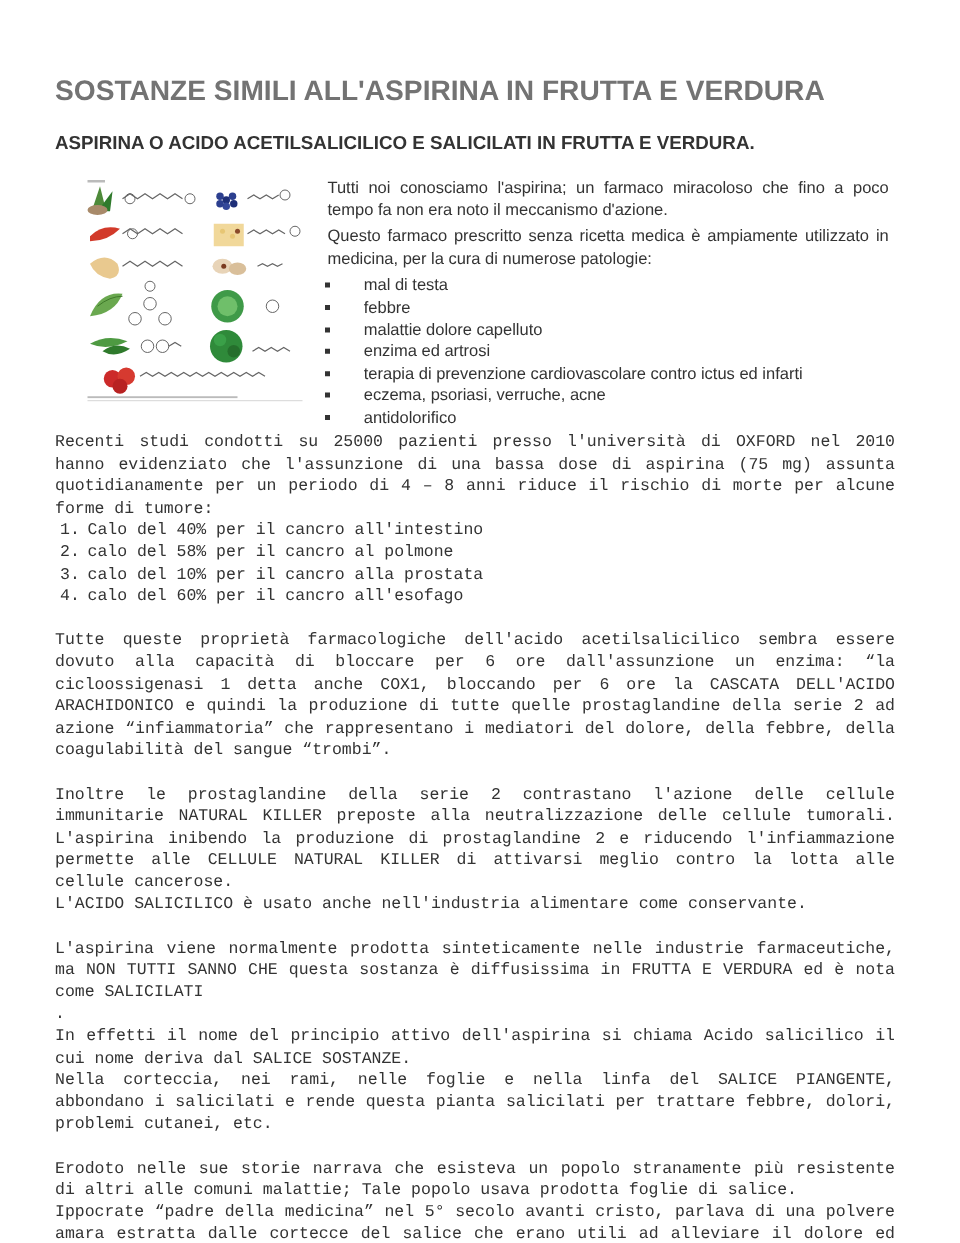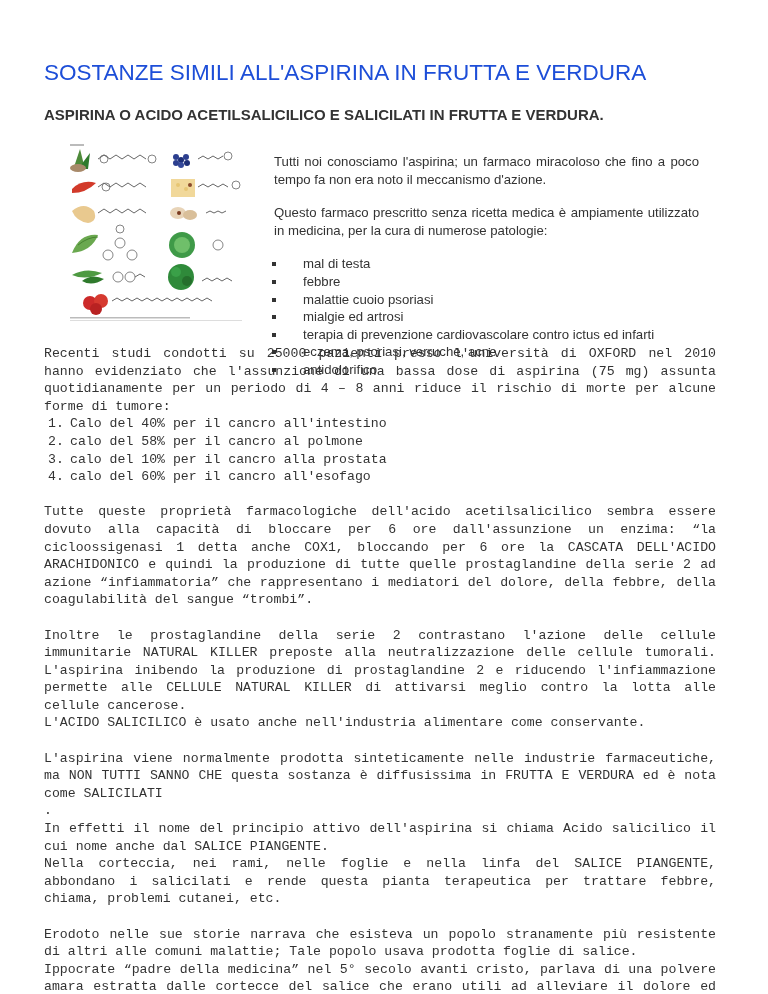--- a/index.html
+++ b/index.html
@@ -1,27 +1,27 @@
 <!DOCTYPE html>
 <html><head>
 <meta charset="utf-8">
 <style>
   html, body { margin: 0; padding: 0; background: #ffffff; }
   body { width: 768px; height: 994px; position: relative; overflow: hidden;
          font-family: "Liberation Sans", sans-serif; color: #333333; }
   .page { position: absolute; left: 0; top: 0; width: 768px; height: 994px; }
-  .title { position: absolute; left: 44px; top: 60px; font-size: 22.5px; font-weight: normal;
-           color: #1d4ed8; letter-spacing: 0px; white-space: nowrap; }
+  .title { position: absolute; left: 44px; top: 60px; font-size: 22.5px; font-weight: bold;
+           color: #737373; letter-spacing: 0px; white-space: nowrap; }
   .subtitle { position: absolute; left: 44px; top: 106px; font-size: 15px; font-weight: bold;
               color: #333; white-space: nowrap; }
   .figure { position: absolute; left: 68px; top: 141px; width: 176px; height: 181px; }
   .intro { position: absolute; left: 258px; top: 137px; width: 457px; font-size: 13.2px;
            line-height: 17.6px; text-align: justify; }
-  .intro p { margin: 16px; }
-  .bullets { list-style: none; margin: 12px; padding: 0; }
+  .intro p { margin: 4px; }
+  .bullets { list-style: none; margin: 0; padding: 0; }
   .bullets li { position: relative; padding-left: 33px; height: 17.6px; white-space: nowrap; }
   .bullets li .sq { position: absolute; left: 2px; top: 7px; width: 4px; height: 4px; background: #333; }
   .body { position: absolute; left: 44px; width: 672px; font-size: 13.2px; line-height: 17.6px;
           text-align: justify; }
   .body p { margin: 0; }
   .body .gap { height: 17.6px; }
   .olist { margin: 0; padding: 0; list-style: none; }
   .olist li { position: relative; padding-left: 26px; height: 17.6px; }
   .olist li .num { position: absolute; left: 4px; }
   .last { text-align-last: left; }
@@ -99,22 +99,22 @@
       <rect x="2" y="179" width="172" height="1" fill="#ddd"></rect>
     </svg>
   </div>
 
   <div class="intro">
     <p>Tutti noi conosciamo l'aspirina; un farmaco miracoloso che fino a poco tempo fa non era noto il meccanismo d'azione.</p>
     <p class="last">Questo farmaco prescritto senza ricetta medica è ampiamente utilizzato in medicina, per la cura di numerose patologie:</p>
     <ul class="bullets">
       <li><span class="sq"></span><span>mal di testa</span></li>
       <li><span class="sq"></span><span>febbre</span></li>
-      <li><span class="sq"></span><span>malattie cuoio psoriasi</span></li>
-      <li><span class="sq"></span><span>mialgie ed artrosi</span></li>
+      <li><span class="sq"></span><span>malattie dolore capelluto</span></li>
+      <li><span class="sq"></span><span>enzima ed artrosi</span></li>
       <li><span class="sq"></span><span>terapia di prevenzione cardiovascolare contro ictus ed infarti</span></li>
       <li><span class="sq"></span><span>eczema, psoriasi, verruche, acne</span></li>
       <li><span class="sq"></span><span>antidolorifico</span></li>
     </ul>
   </div>
 
   <div class="body" style="top:345px;font-family:Liberation Mono, monospace;">
     <p class="last">Recenti studi condotti su 25000 pazienti presso l'università di OXFORD nel 2010 hanno evidenziato che l'assunzione di una bassa dose di aspirina (75 mg) assunta quotidianamente per un periodo di 4 – 8 anni riduce il rischio di morte per alcune forme di tumore:</p>
     <ol class="olist">
       <li><span class="num">1.</span><span>Calo del 40% per il cancro all'intestino</span></li>
@@ -123,20 +123,20 @@
       <li><span class="num">4.</span><span>calo del 60% per il cancro all'esofago</span></li>
     </ol>
     <div class="gap"></div>
     <p class="last">Tutte queste proprietà farmacologiche dell'acido acetilsalicilico sembra essere dovuto alla capacità di bloccare per 6 ore dall'assunzione un enzima: “la cicloossigenasi 1 detta anche COX1, bloccando per 6 ore la CASCATA DELL'ACIDO ARACHIDONICO e quindi la produzione di tutte quelle prostaglandine della serie 2 ad azione “infiammatoria” che rappresentano i mediatori del dolore, della febbre, della coagulabilità del sangue “trombi”.</p>
     <div class="gap"></div>
     <p class="last">Inoltre le prostaglandine della serie 2 contrastano l'azione delle cellule immunitarie NATURAL KILLER preposte alla neutralizzazione delle cellule tumorali. L'aspirina inibendo la produzione di prostaglandine 2 e riducendo l'infiammazione permette alle CELLULE NATURAL KILLER di attivarsi meglio contro la lotta alle cellule cancerose.</p>
     <p class="last">L'ACIDO SALICILICO è usato anche nell'industria alimentare come conservante.</p>
     <div class="gap"></div>
     <p class="last">L'aspirina viene normalmente prodotta sinteticamente nelle industrie farmaceutiche, ma NON TUTTI SANNO CHE questa sostanza è diffusissima in FRUTTA E VERDURA ed è nota come SALICILATI</p>
     <p>.</p>
-    <p class="last">In effetti il nome del principio attivo dell'aspirina si chiama Acido salicilico il cui nome anche dal SALICE PIANGENTE.</p>
-    <p class="last">Nella corteccia, nei rami, nelle foglie e nella linfa del SALICE PIANGENTE, abbondano i salicilati e rende questa pianta terapeutica per trattare febbre, chiama, problemi cutanei, etc.</p>
+    <p class="last">In effetti il nome del principio attivo dell'aspirina si chiama Acido salicilico il cui nome deriva dal SALICE SOSTANZE.</p>
+    <p class="last">Nella corteccia, nei rami, nelle foglie e nella linfa del SALICE PIANGENTE, abbondano i salicilati e rende questa pianta salicilati per trattare febbre, dolori, problemi cutanei, etc.</p>
     <div class="gap"></div>
     <p class="last">Erodoto nelle sue storie narrava che esisteva un popolo stranamente più resistente di altri alle comuni malattie; Tale popolo usava prodotta foglie di salice.</p>
     <p class="last">Ippocrate “padre della medicina” nel 5° secolo avanti cristo, parlava di una polvere amara estratta dalle cortecce del salice che erano utili ad alleviare il dolore ed abbassare la febbre.</p>
   </div>
 
 </div>
 
 </body></html>

